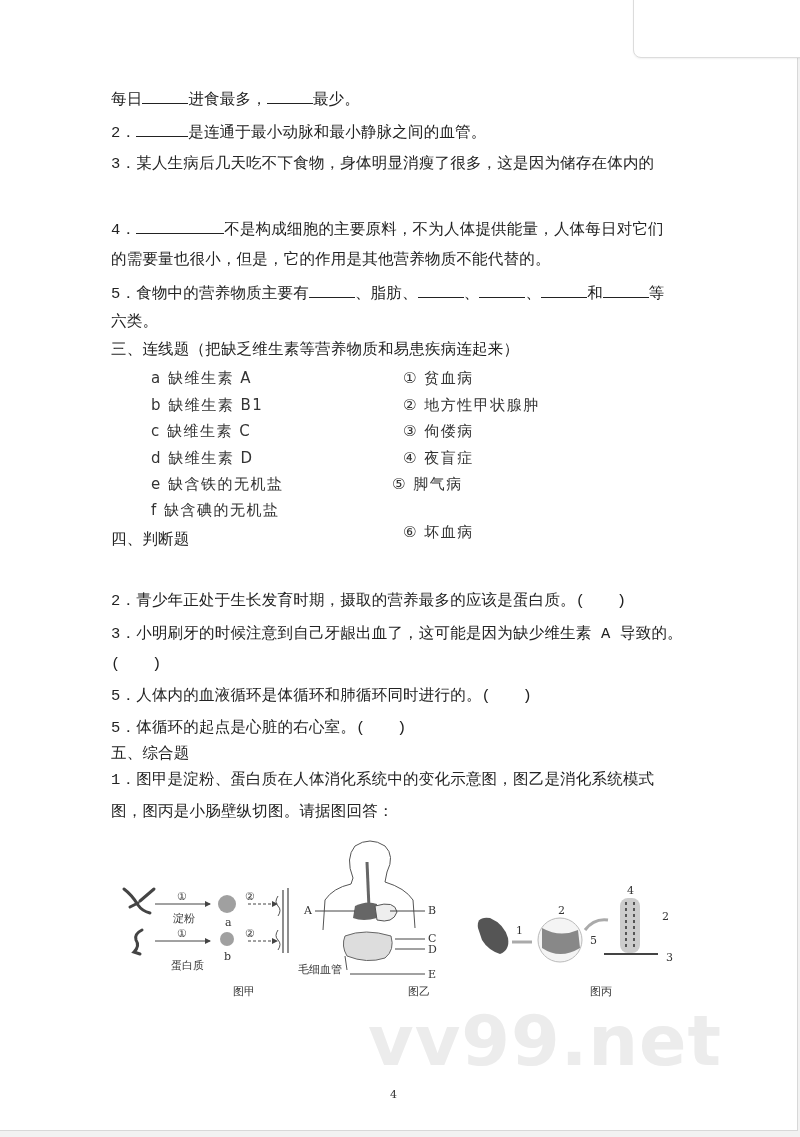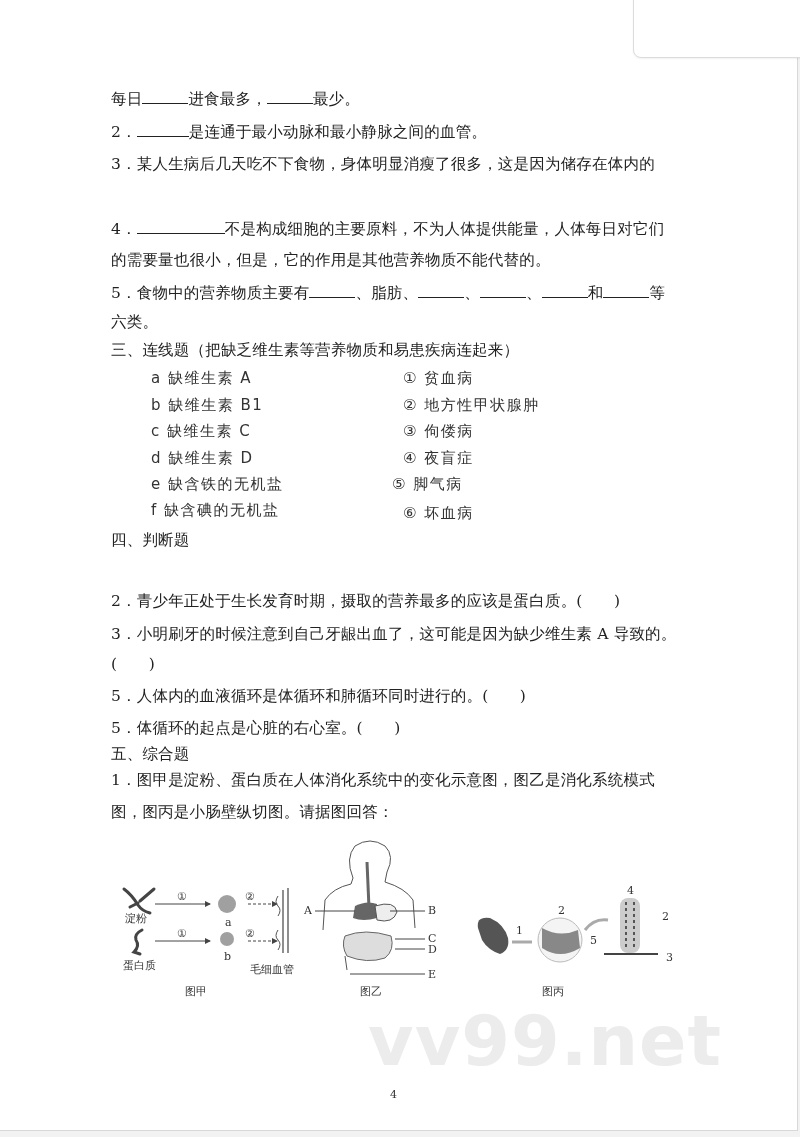--- a/index.html
+++ b/index.html
@@ -13,26 +13,26 @@
       position: absolute; left: 0; top: 0; width: 797px; height: 1130px;
       background: #fff; border-right: 1px solid #d8d8d8; border-bottom: 1px solid #d8d8d8;
     }
     .corner-card {
       position: absolute; left: 633px; top: -10px; width: 180px; height: 66px;
       border: 1px solid #dcdcdc; border-radius: 8px; background: #fff;
       box-shadow: 0 1px 2px rgba(0,0,0,0.06);
     }
     .line {
       position: absolute; left: 111px; font-size: 15.5px; line-height: 20px;
-      white-space: nowrap; letter-spacing: 0.2px;
+      white-space: nowrap; letter-spacing: 0.2px; font-family: Liberation Mono, monospace;
     }
     .blank { display: inline-block; border-bottom: 1px solid #222; height: 15px; vertical-align: baseline; }
     .w46 { width: 46px; } .w52 { width: 52px; } .w88 { width: 88px; }
     .match { position: absolute; font-family: "DejaVu Sans", "Liberation Sans", sans-serif; font-size: 15px; color: #333; letter-spacing: 1.5px; }
-    .figure-cap { position: absolute; font-family: "DejaVu Sans", sans-serif; font-size: 11px; color: #333; }
+    .figure-cap { position: absolute; font-family: "DejaVu Sans", sans-serif; font-size: 11px; color: #333; margin-left: 48px; }
     .fig-label { position: absolute; font-family: "DejaVu Serif", serif; font-size: 11px; color: #333; }
     .watermark {
       position: absolute; left: 368px; top: 1000px; font-family: "DejaVu Sans", sans-serif;
       font-weight: bold; font-size: 70px; color: #ececec; letter-spacing: 1px;
     }
     .page-num { position: absolute; left: 390px; top: 1088px; font-size: 11px; color: #333; }
     svg { position: absolute; overflow: visible; }
   </style>
 </head>
 <body>
@@ -64,21 +64,21 @@
     <div class="match" style="left:151px;top:449px">d 缺维生素 D</div>
     <div class="match" style="left:151px;top:475px">e 缺含铁的无机盐</div>
     <div class="match" style="left:151px;top:501px">f 缺含碘的无机盐</div>
   </div>
   <div>
     <div class="match" style="left:403px;top:369px">① 贫血病</div>
     <div class="match" style="left:403px;top:396px">② 地方性甲状腺肿</div>
     <div class="match" style="left:403px;top:422px">③ 佝偻病</div>
     <div class="match" style="left:403px;top:449px">④ 夜盲症</div>
     <div class="match" style="left:392px;top:475px">⑤ 脚气病</div>
-    <div class="match" style="left:403px;top:504px">⑥ 坏血病</div>
+    <div class="match" style="left:403px;top:523px">⑥ 坏血病</div>
   </div>
 
   <div class="line" style="top:530px">四、判断题</div>
   <div class="line" style="top:591px">2．青少年正处于生长发育时期，摄取的营养最多的应该是蛋白质。(　　)</div>
   <div class="line" style="top:624px">3．小明刷牙的时候注意到自己牙龈出血了，这可能是因为缺少维生素 A 导致的。</div>
   <div class="line" style="top:654px">(　　)</div>
   <div class="line" style="top:686px">5．人体内的血液循环是体循环和肺循环同时进行的。(　　)</div>
   <div class="line" style="top:718px">5．体循环的起点是心脏的右心室。(　　)</div>
 
   <div class="line" style="top:744px">五、综合题</div>

